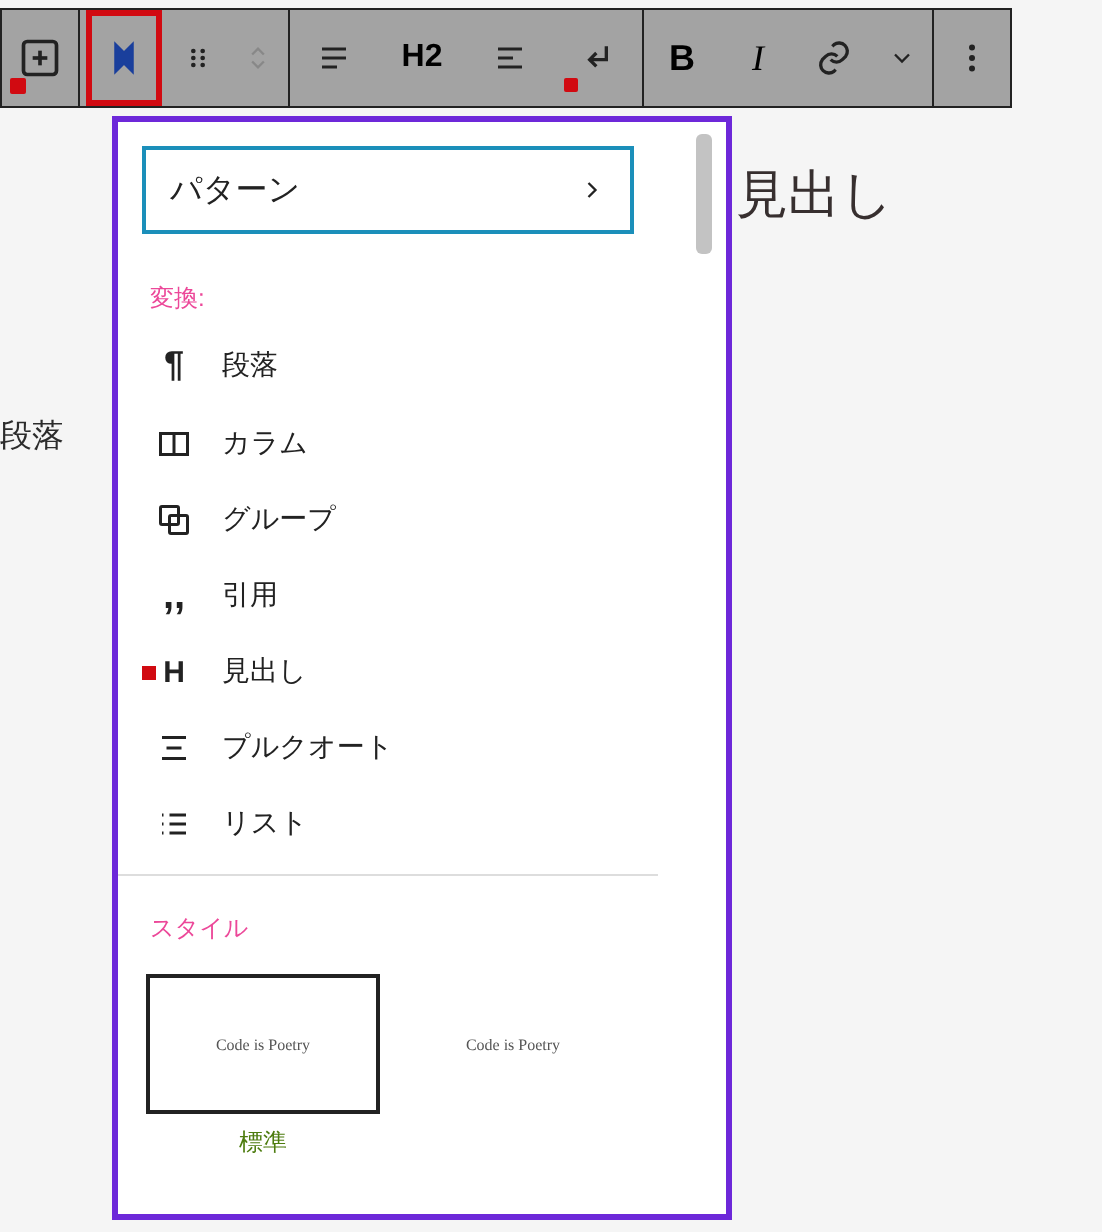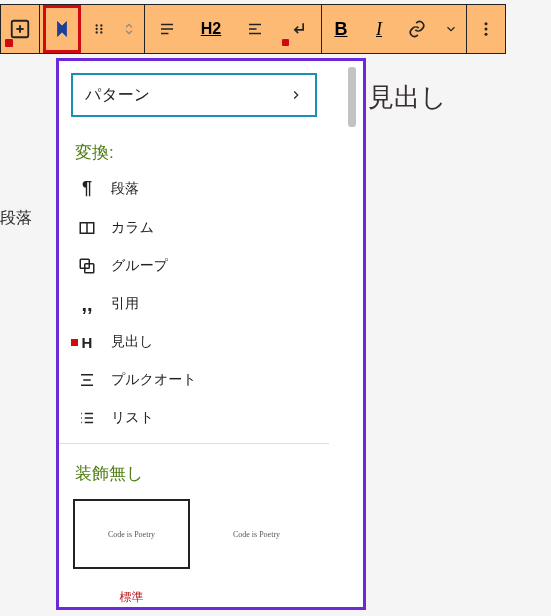--- a/index.html
+++ b/index.html
@@ -19,23 +19,22 @@
     background: #f5f5f5;
   }
   
   .toolbar {
     position: absolute;
     left: 0;
     top: 4px;
     height: 50px;
     display: flex;
     align-items: stretch;
-    background: #fdba74;
+    background: #a3a3a3;
     border: 1px solid #222;
-    text-decoration: underline;
   }
   .tb-group {
     display: flex;
     align-items: center;
     border-right: 1px solid #222;
   }
   .tb-btn {
     width: 44px;
     height: 48px;
     display: flex;
@@ -101,22 +100,22 @@
     height: 44px;
     display: flex;
     align-items: center;
     justify-content: space-between;
     padding: 0 12px;
     cursor: pointer;
     color: #222;
   }
   .section-label {
     padding: 12px 16px 4px 16px;
-    color: #4d7c0f;
-    font-size: 17px;
+    color: #ec4899;
+    font-size: 12px;
   }
   .divider {
     border-top: 1px solid #ddd;
     margin: 6px 0;
   }
   .transform-item {
     display: flex;
     align-items: center;
     gap: 14px;
     padding: 10px 18px;
@@ -149,22 +148,22 @@
     font-size: 8px;
     color: #555;
     font-family: Georgia, serif;
     text-align: center;
   }
   .style-preview.bordered {
     border: 2px solid #222;
   }
   .style-label {
     font-size: 12px;
-    color: #b91c1c;
-    padding-top: 20px;
+    color: #4d7c0f;
+    padding-top: 6px;
   }
   svg { display:block; }
 </style>
 </head>
 <body>
 
 <div class="stage">
 
   <div class="toolbar">
     <div class="tb-group">
@@ -317,21 +316,21 @@
               <line x1="9" y1="18" x2="20" y2="18"></line>
               <line x1="4" y1="6" x2="5" y2="6"></line>
               <line x1="4" y1="12" x2="5" y2="12"></line>
               <line x1="4" y1="18" x2="5" y2="18"></line>
             </svg>
         </span>
         <span>リスト</span>
       </div>
 
       <div class="divider"></div>
-      <div class="section-label">装飾無し</div>
+      <div class="section-label">スタイル</div>
 
       <div class="styles-row">
         <div class="style-card">
           <div class="style-preview bordered">Code is Poetry</div>
           <div class="style-label">標準</div>
         </div>
         <div class="style-card">
           <div class="style-preview">Code is Poetry</div>
         </div>
       </div>

